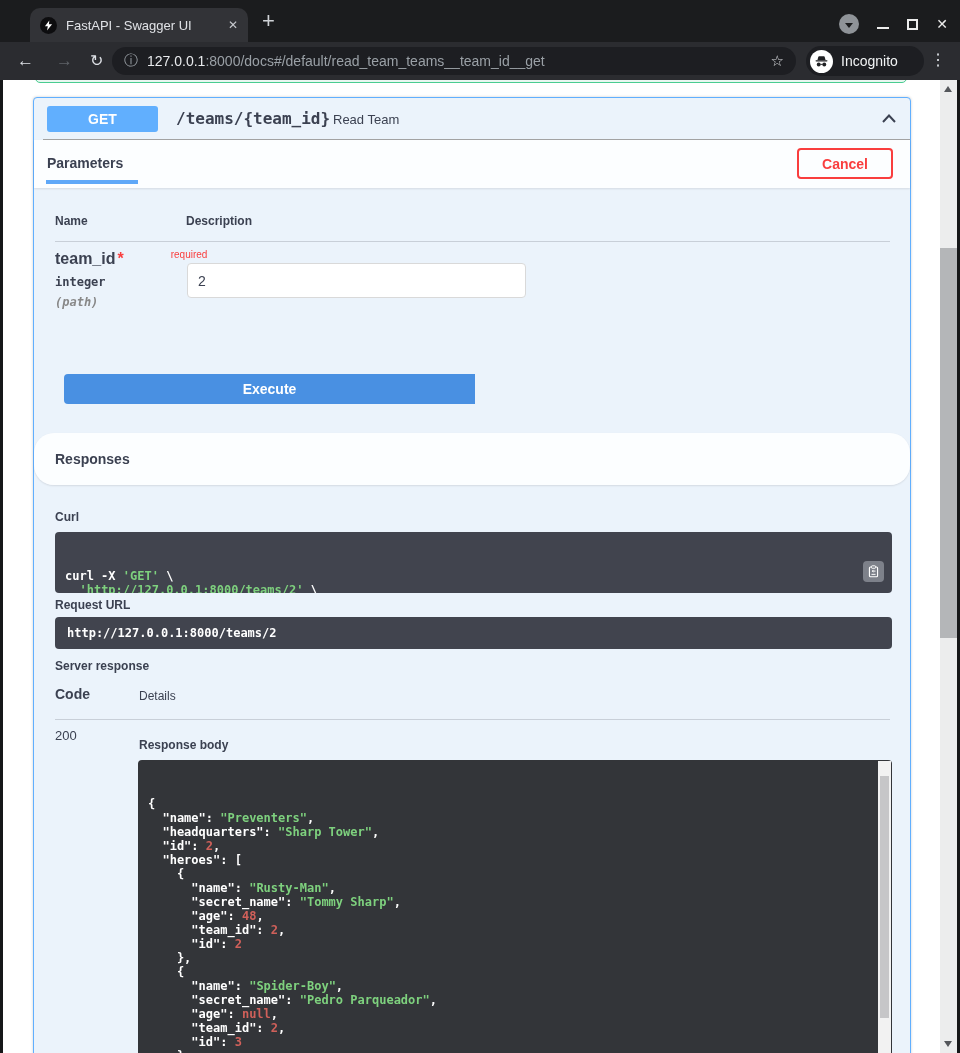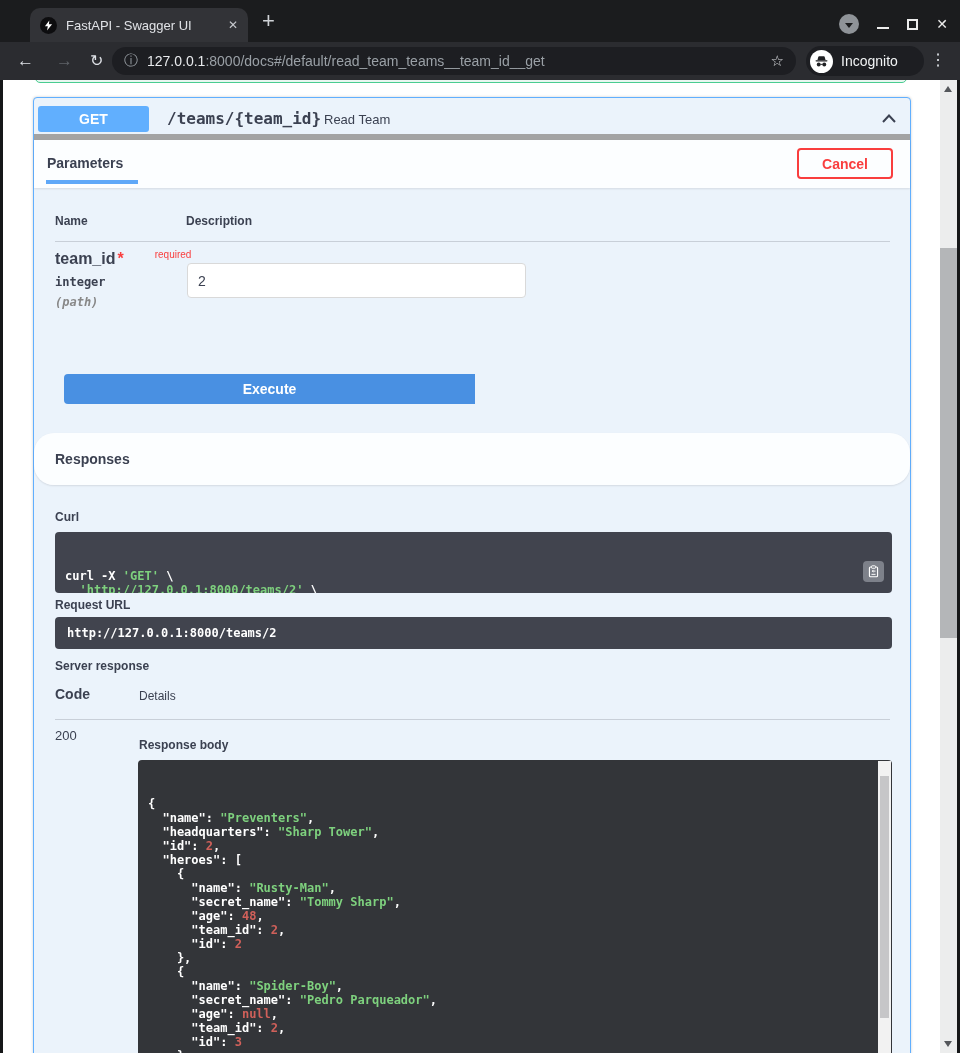--- a/index.html
+++ b/index.html
@@ -52,21 +52,21 @@
   .frame-edge { position:absolute; top:0; width:3px; height:973px; background:#161718; z-index:5; }
   .frame-left { left:0; } .frame-right { left:957px; }
 
   .post-tail { position:absolute; left:35px; top:-10px; width:872px; height:13px; border:1px solid #49cc90; border-radius:5px; background:#e8f6f0; }
 
   .opblock {
     position:absolute; left:33px; top:17px; width:878px; height:960px;
     border:1px solid #61affe; border-radius:4px; background:#ebf3fb;
     box-shadow:0 0 3px rgba(0,0,0,.19);
   }
-  .op-header { position:absolute; left:0; top:0; right:0; height:42px; border-bottom:6px solid #a3a3a3; }
+  .op-header { position:absolute; left:9px; top:0; right:0; height:42px; border-bottom:1px solid #a3a3a3; }
   .method-badge {
     position:absolute; left:4px; top:8px; width:111px; height:26px; background:#61affe;
     border-radius:3px; color:#fff; font-weight:700; font-size:14px; text-align:center; line-height:26px;
   }
   .op-path { position:absolute; left:133px; top:11px; font-family:"DejaVu Sans Mono","Liberation Mono",monospace; font-weight:700; font-size:16px; color:#3b4151; }
   .op-summary { position:absolute; left:290px; top:14px; font-size:13px; color:#3b4151; }
   .collapse-btn { position:absolute; right:12px; top:12px; width:18px; height:18px; }
 
   .sec-head { position:absolute; left:0; right:0; background:rgba(255,255,255,.85); box-shadow:0 1px 2px rgba(0,0,0,.1);padding-left:16px; }
   .sec-params { top:42px; height:48px; }
@@ -82,21 +82,21 @@
   }
   .col-head { position:absolute; font-size:12px; font-weight:700; color:#3b4151; }
   .name-head { left:21px; top:116px; }
   .desc-head { left:152px; top:116px; }
   .table-divider { position:absolute; left:21px; right:20px; height:1px; background:rgba(59,65,81,.2); }
   .div-params { top:143px; }
   .div-resp   { top:621px; }
 
   .param-name { position:absolute; left:21px; top:151px; font-size:16px; font-weight:700; color:#3b4151; }
   .req-star { color:#f93e3e; margin-left:2px; }
-  .req-label { color:#f93e3e; font-size:10px; font-weight:400; vertical-align:6px; margin-left:4px;padding-left:27px; }
+  .req-label { color:#f93e3e; font-size:10px; font-weight:400; vertical-align:6px; margin-left:20px;padding-left:27px; }
   .param-type { position:absolute; left:21px; top:177px; font-family:"DejaVu Sans Mono","Liberation Mono",monospace; font-weight:700; font-size:12px; color:#3b4151; }
   .param-in   { position:absolute; left:21px; top:197px; font-family:"DejaVu Sans Mono","Liberation Mono",monospace; font-weight:700; font-style:italic; font-size:12px; color:#888; }
   .param-input {
     position:absolute; left:153px; top:165px; width:339px; height:35px;
     border:1px solid #d9d9d9; border-radius:4px; padding:0 10px; font-size:14px; color:#3b4151; background:#fff;
   }
   .execute-btn {
     position:absolute; left:30px; top:276px; width:411px; height:30px;
     background:#4990e2; border:none; border-radius:4px 0 0 4px;
     color:#fff; font-weight:700; font-size:14px; font-family:"Liberation Sans",sans-serif;

